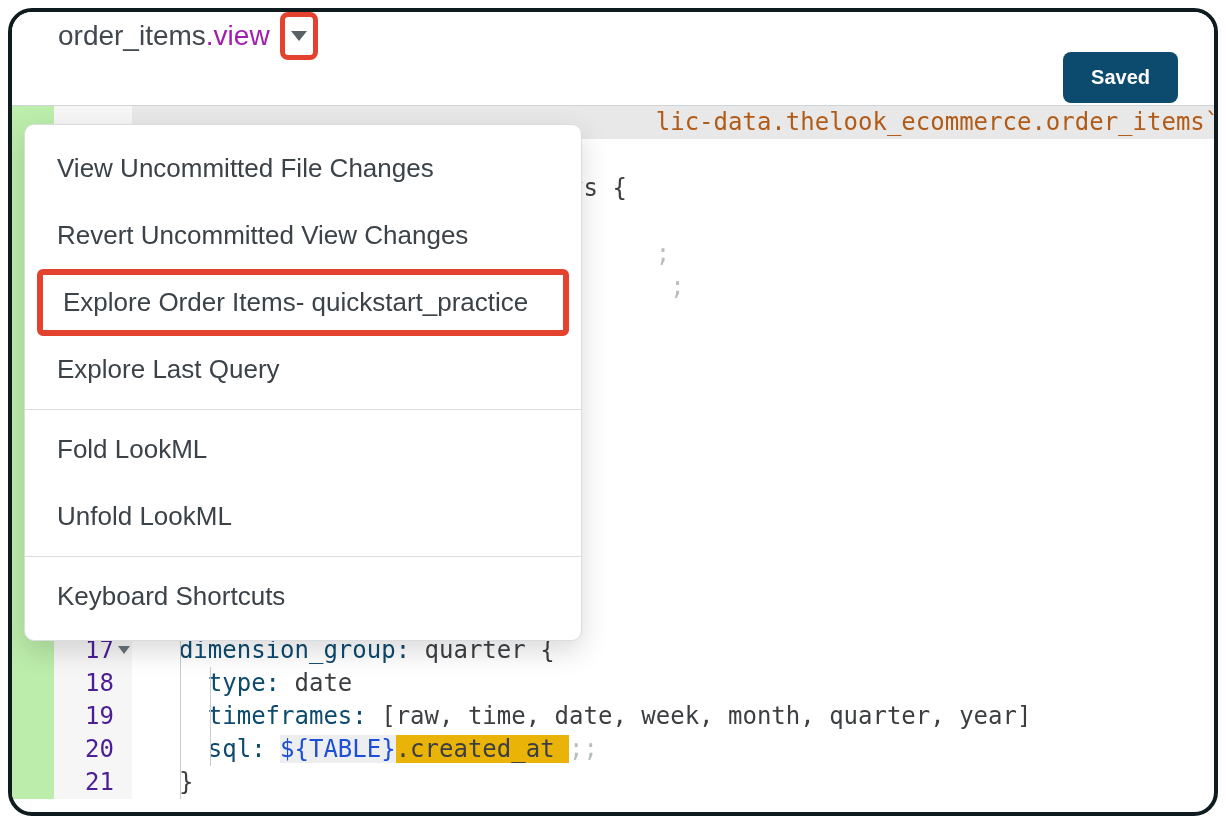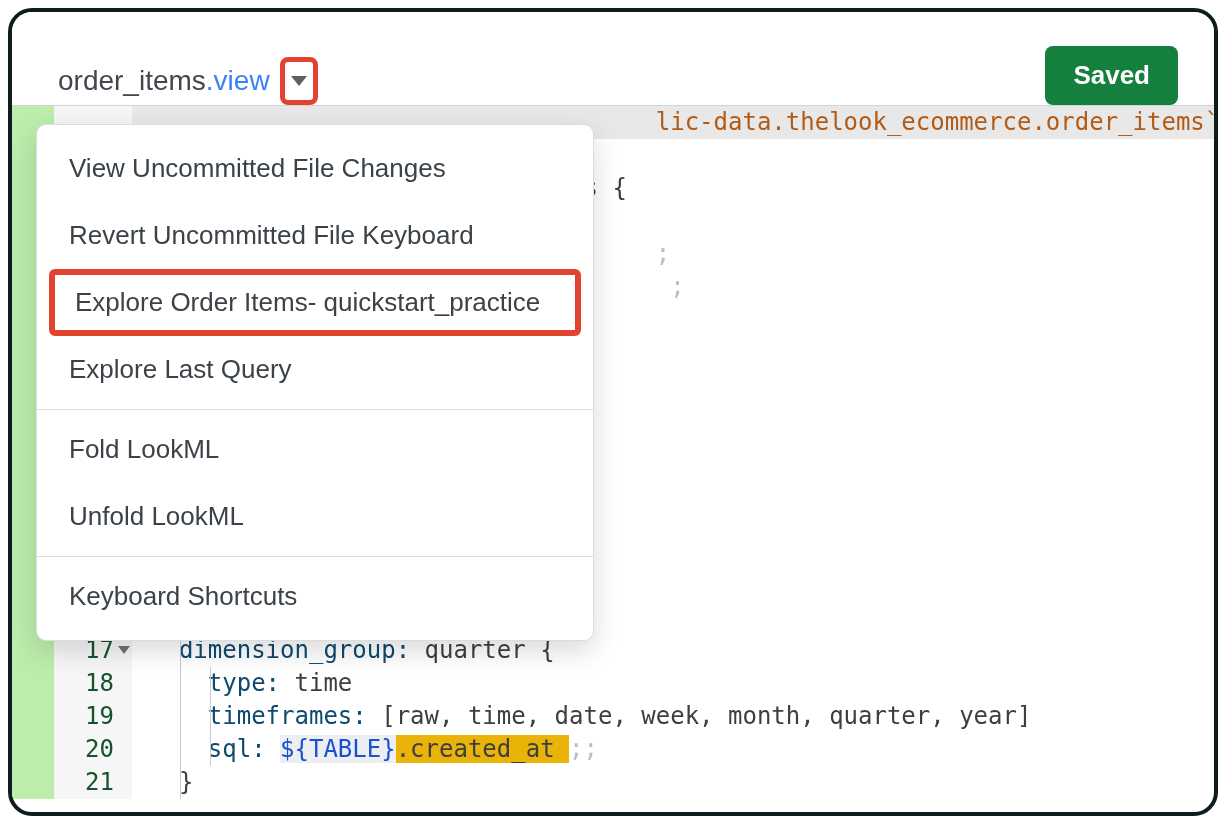--- a/index.html
+++ b/index.html
@@ -20,59 +20,60 @@
       right: 8px;
       bottom: 8px;
       border: 4px solid #0e1b1f;
       border-radius: 24px;
       overflow: hidden;
       background: #fff;
     }
     
     .header {
       display: flex;
-      align-items: flex-end;
+      align-items: flex-start;
       justify-content: space-between;
       height: 94px;
       padding: 0 36px 0 46px;
       border-bottom: 1px solid #cfd4d8;
       background: #fff;
     }
     .file-title {
       display: flex;
       align-items: center;
       font-size: 28px;
       color: #41484f;
       font-weight: 400;
     }
-    .file-title .ext { color: #3b82f6; }
+    .file-title .ext { color: #a21caf; }
     .caret-box {
       width: 38px;
       height: 48px;
       border: 5px solid #e3432e;
       border-radius: 8px;
       margin-left: 10px;
       display: flex;
       align-items: center;
       justify-content: center;
     }
     .caret {
       width: 0; height: 0;
       border-left: 8px solid transparent;
       border-right: 8px solid transparent;
       border-top: 10px solid #596066;
     }
     .saved-btn {
-      background: #15803d;
+      background: #0c4a6e;
       color: #fefefe;
-      font-size: 26px;
+      font-size: 20px;
       font-weight: 600;
       padding: 14px 28px;
       border-radius: 8px;
       border: none;
+      margin-top: 40px;
     }
     
     .code-area {
       position: absolute;
       left: 0; right: 0;
       top: 94px;
       bottom: 0;
       font-family: "SFMono-Regular", Menlo, Consolas, monospace;
       font-size: 24px;
       line-height: 33px;
@@ -89,21 +90,21 @@
       text-align: right;
       padding-right: 6px;
       color: #808891;
       flex-shrink: 0;
     }
     .gutter-b {
       width: 78px;
       background: #f6f6f6;
       text-align: right;
       padding-right: 18px;
-      color: #14532d;
+      color: #4c1d95;
       flex-shrink: 0;
       position: relative;
     }
     .fold-arrow::after {
       content: "";
       position: absolute;
       right: 2px;
       top: 12px;
       width: 0; height: 0;
       border-left: 6px solid transparent;
@@ -119,21 +120,21 @@
     .guide1 { position: absolute; left: 48px; top:0; bottom:0; width:1px; background:#c8ccd0; }
     .guide2 { position: absolute; left: 78px; top:0; bottom:0; width:1px; background:#c8ccd0; }
     .tk-key { color: #0c4a6e; }
     .tk-str { color: #b15b17; }
     .tk-pun { color: #b8bdbf; }
     .tk-sql { background: #eab308; }
     .tk-tbl { color: #1d4ed8; background:#eceef0; }
     
     .menu {
       position: absolute;
-      left: 24px;
+      left: 12px;
       top: 112px;
       width: 558px;
       background: #fff;
       border: 1px solid #d9dde0;
       border-radius: 10px;
       box-shadow: 0 10px 28px rgba(0,0,0,0.15);
       z-index: 50;
       padding: 10px 0;
     }
     .menu-item {
@@ -232,21 +233,21 @@
 
     <div class="code-row">
       <div class="gutter-a">&nbsp;</div>
       <div class="gutter-b fold-arrow">17</div>
       <div class="code-content"><span class="guide1"></span>  <span class="tk-key">dimension_group:</span><span> quarter </span><span>{</span></div>
     </div>
 
     <div class="code-row">
       <div class="gutter-a">&nbsp;</div>
       <div class="gutter-b">18</div>
-      <div class="code-content"><span class="guide1"></span><span class="guide2"></span>    <span class="tk-key">type:</span><span> time</span></div>
+      <div class="code-content"><span class="guide1"></span><span class="guide2"></span>    <span class="tk-key">type:</span><span> date</span></div>
     </div>
 
     <div class="code-row">
       <div class="gutter-a">&nbsp;</div>
       <div class="gutter-b">19</div>
       <div class="code-content"><span class="guide1"></span><span class="guide2"></span>    <span class="tk-key">timeframes:</span><span> [raw, time, date, week, month, quarter, year]</span></div>
     </div>
 
     <div class="code-row">
       <div class="gutter-a">&nbsp;</div>
@@ -256,21 +257,21 @@
 
     <div class="code-row">
       <div class="gutter-a">&nbsp;</div>
       <div class="gutter-b">21</div>
       <div class="code-content"><span class="guide1"></span>  <span>}</span></div>
     </div>
   </div>
 
   <div class="menu">
     <div class="menu-item">View Uncommitted File Changes</div>
-    <div class="menu-item">Revert Uncommitted File Keyboard</div>
+    <div class="menu-item">Revert Uncommitted View Changes</div>
     <div class="menu-item highlight">Explore Order Items- quickstart_practice</div>
     <div class="menu-item">Explore Last Query</div>
     <div class="menu-divider"></div>
     <div class="menu-item">Fold LookML</div>
     <div class="menu-item">Unfold LookML</div>
     <div class="menu-divider"></div>
     <div class="menu-item">Keyboard Shortcuts</div>
   </div>
 
 </div>

